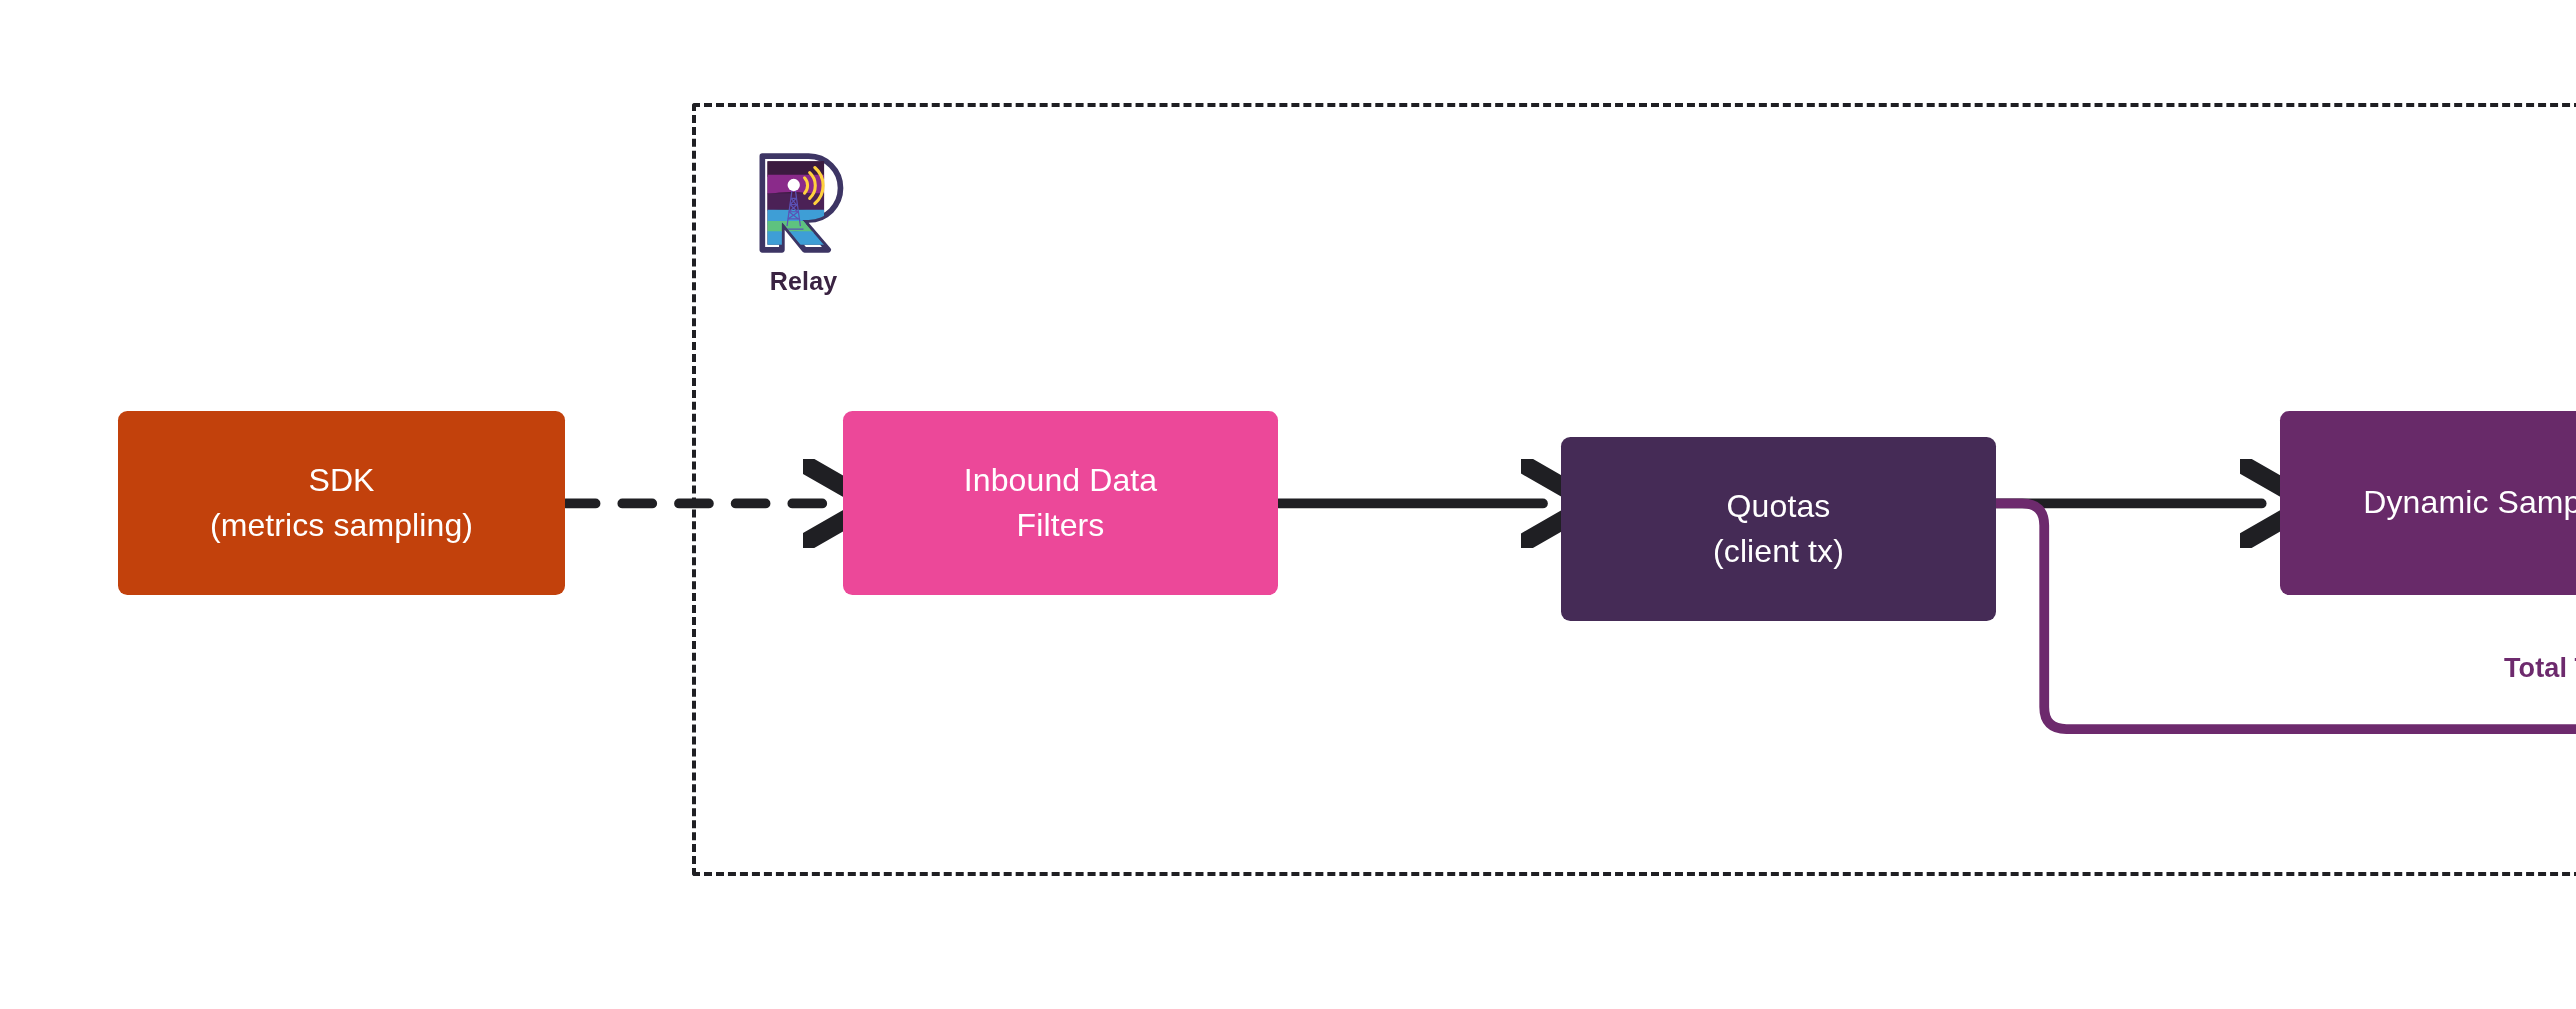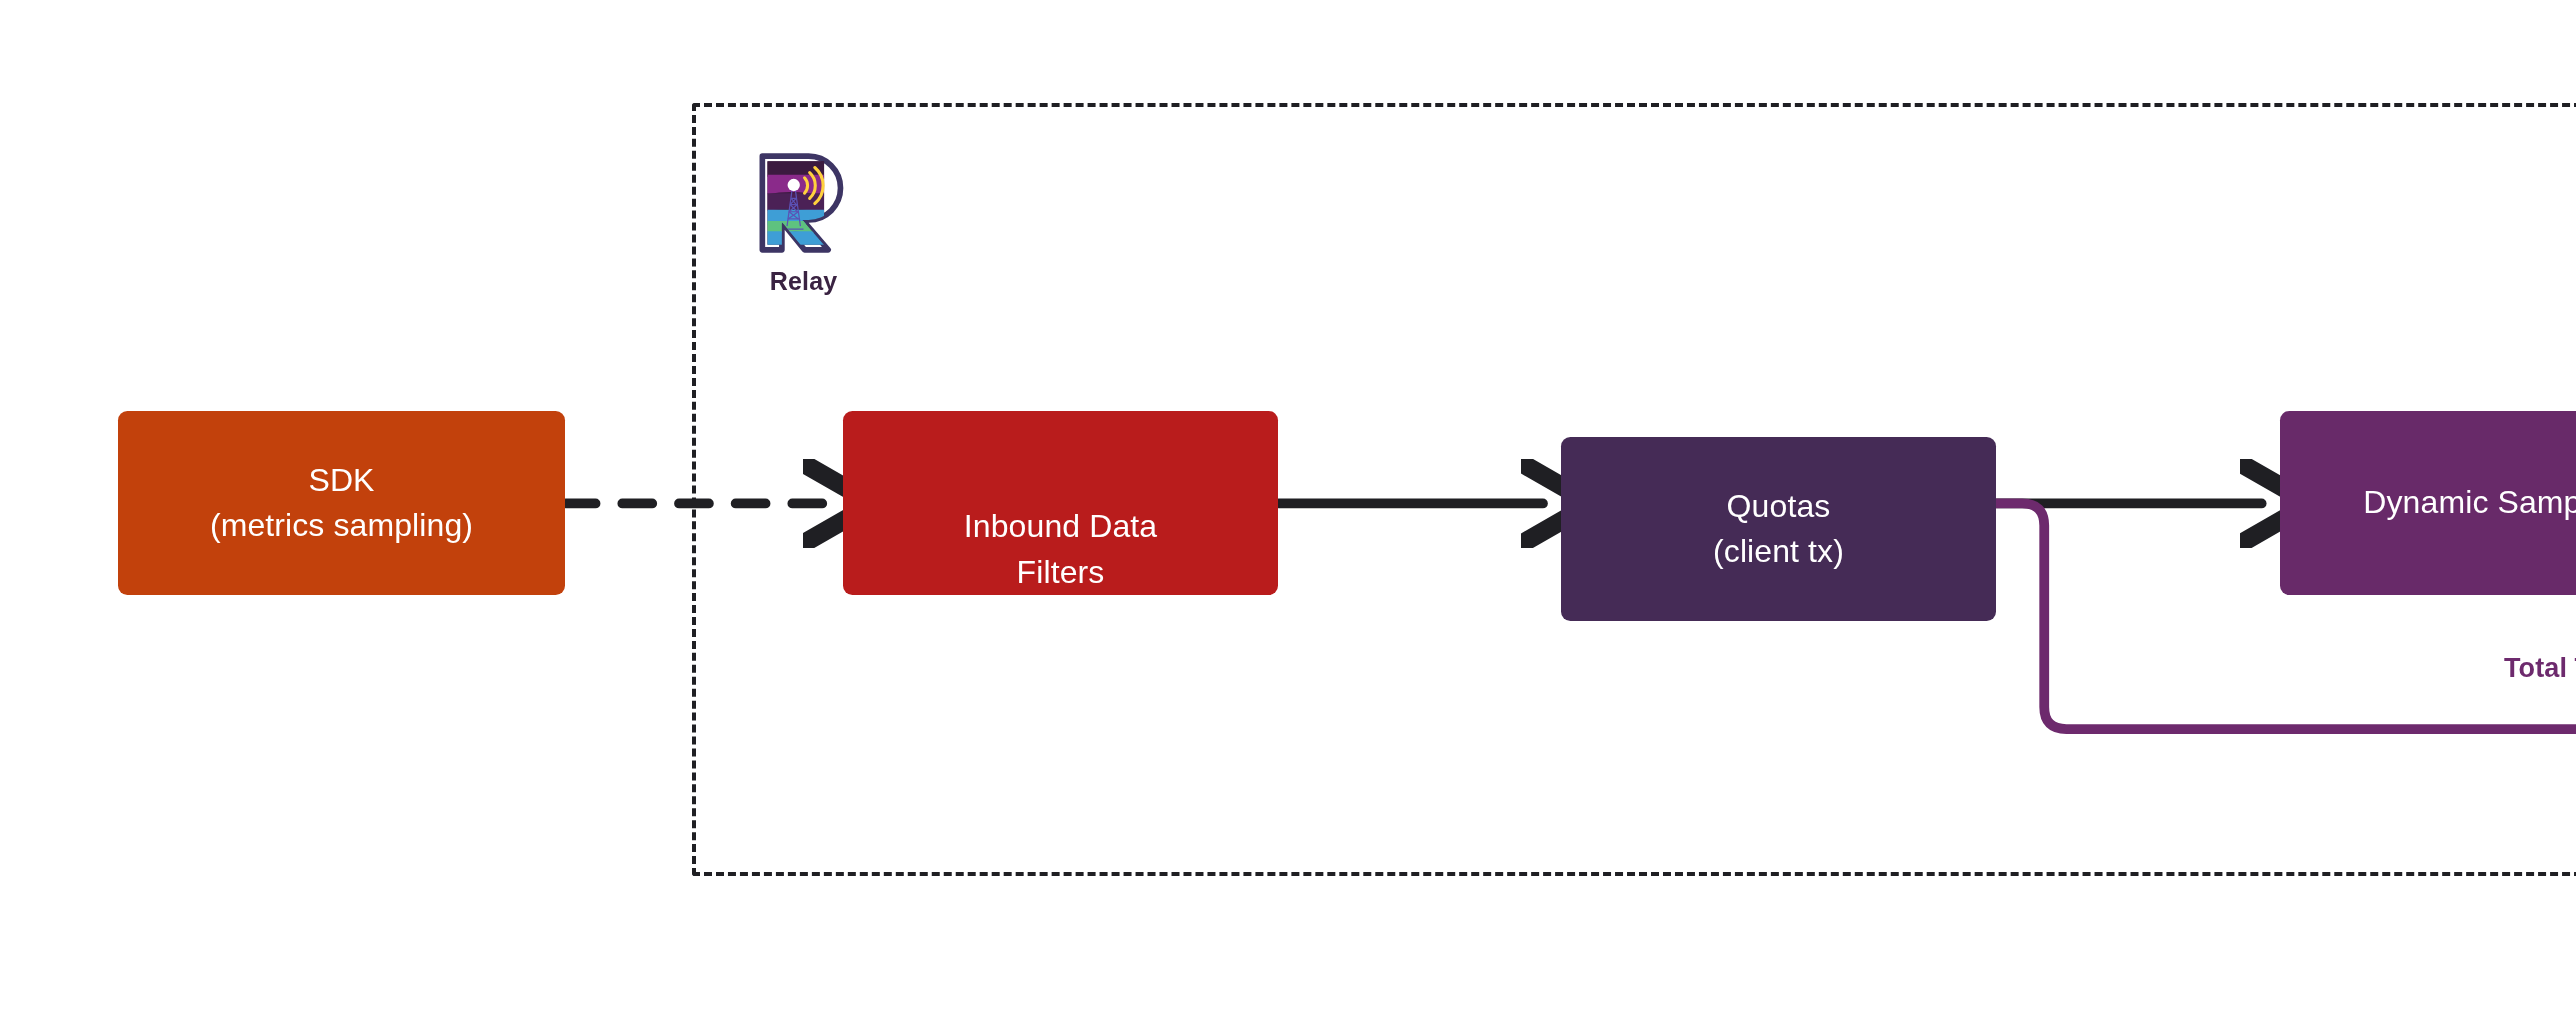--- a/index.html
+++ b/index.html
@@ -132,21 +132,21 @@
       </g>
     </svg>
     <span id="relay-word">Relay</span>
   </div>
 
   <div class="node" style="left:118px; top:411px; width:447px; height:184px; background:#c2410c;">
     <span class="ln">SDK</span>
     <span class="ln">(metrics sampling)</span>
   </div>
 
-  <div class="node" style="left:843px; top:411px; width:435px; height:184px; background:#b91c1c;justify-content:flex-end;">
+  <div class="node" style="left:843px; top:411px; width:435px; height:184px; background:#ec4899;">
     <span class="ln">Inbound Data</span>
     <span class="ln">Filters</span>
   </div>
 
   <div class="node" style="left:1561px; top:411px; width:435px; height:184px; background:#452b56;margin-top:26px;">
     <span class="ln">Quotas</span>
     <span class="ln">(client tx)</span>
   </div>
 
   <div class="node" style="left:2280px; top:411px; width:435px; height:184px; background:#682a69;">

